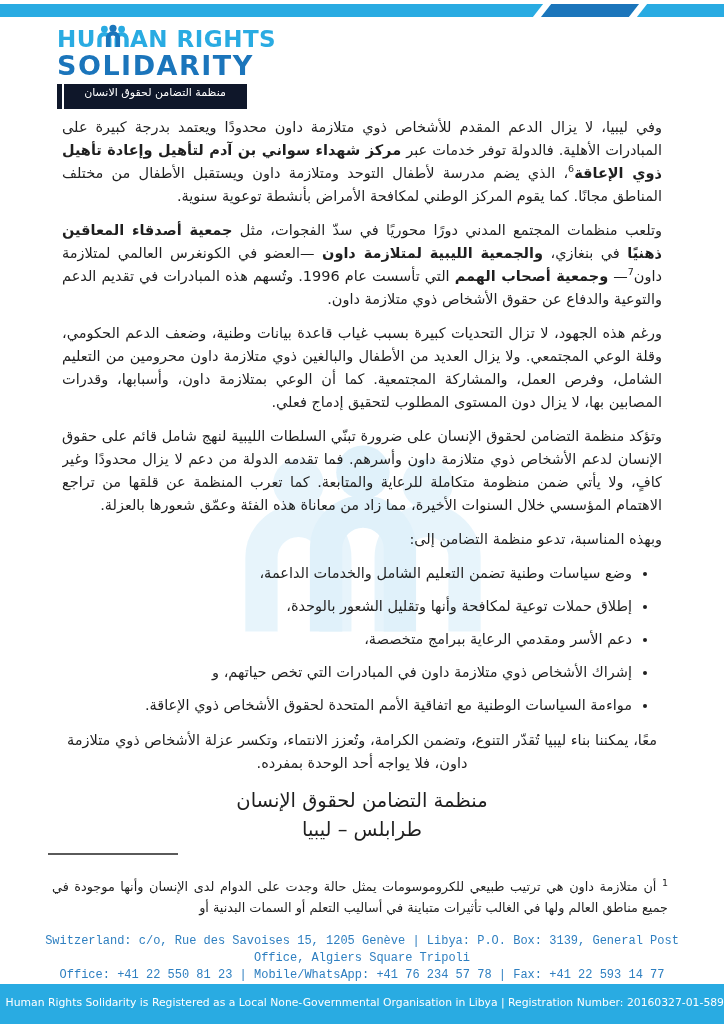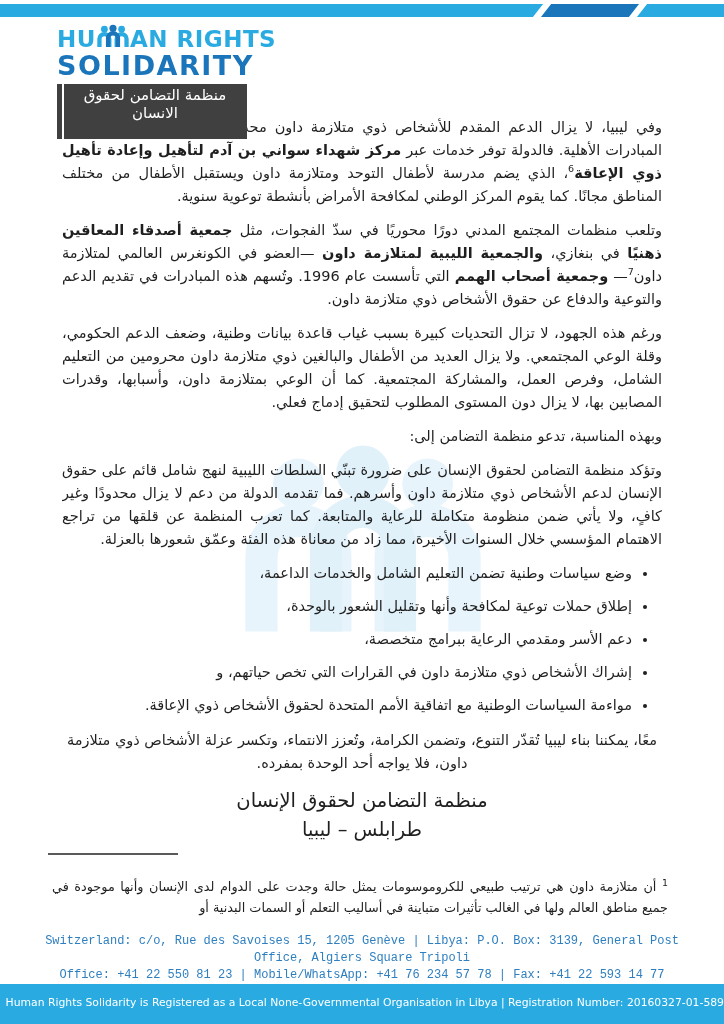--- a/index.html
+++ b/index.html
@@ -11,22 +11,22 @@
   .topbar{position:absolute;top:4px;left:0;width:724px;height:13px;background:#29ABE2;overflow:hidden;}
   .topbar .dark-seg{position:absolute;top:-4px;bottom:-4px;left:546px;width:88px;background:#1B75BB;transform:skewX(-38deg);}
   .topbar .slash{position:absolute;top:-4px;bottom:-4px;width:8px;background:#fff;transform:skewX(-38deg);}
   .topbar .slash.s1{left:538px;}
   .topbar .slash.s2{left:634px;}
   
   .logo{position:absolute;top:24px;left:57px;z-index:2;}
   .logo-line1{display:flex;align-items:flex-end;font-weight:bold;font-size:23px;letter-spacing:.5px;color:#29ABE2;line-height:1;}
   .logo-line1 .mfig{margin:0 1px -1px 1px;}
   .logo-line2{font-weight:bold;font-size:27px;letter-spacing:1.5px;color:#1B75BB;line-height:1.05;margin-top:1px;}
-  .logo-banner{position:relative;margin-top:4px;background:#404040;color:#fff;font-size:15px;
-    text-align:center;padding:2px 8px 17px 14px;direction:rtl;width:168px;}
+  .logo-banner{position:relative;margin-top:4px;background:#0f172a;color:#fff;font-size:11px;
+    text-align:center;padding:2px 8px 10px 14px;direction:rtl;width:168px;}
   .logo-banner::before{content:"";position:absolute;left:5px;top:0;bottom:0;width:2px;background:#fff;}
   
   .watermark{position:absolute;left:243px;top:420px;z-index:0;opacity:.55;}
   
   .content{
     position:absolute;left:62px;right:62px;top:116px;bottom:175px;z-index:1;
     direction:rtl;font-size:14.5px;line-height:23px;text-align:justify;overflow:hidden;
   }
   .content p{margin:0 0 11px 0;}
   .b{font-weight:bold;}
@@ -87,27 +87,27 @@
       <path d="M32,44 V28 A8,8 0 0 1 48,28 V44" fill="none" stroke="#D4ECF9" stroke-width="7"></path>
       <circle cx="26" cy="9.5" r="5.8" fill="#C7E6F7"></circle>
       <path d="M18,44 V26 A8,8 0 0 1 34,26 V44" fill="none" stroke="#C7E6F7" stroke-width="7"></path>
     </svg>
   </div>
 
   <div class="content">
     <p><span>وفي ليبيا، لا يزال الدعم المقدم للأشخاص ذوي متلازمة داون محدودًا ويعتمد بدرجة كبيرة على المبادرات الأهلية. فالدولة توفر خدمات عبر </span><span class="b">مركز شهداء سواني بن آدم لتأهيل وإعادة تأهيل ذوي الإعاقة</span><sup>6</sup><span>، الذي يضم مدرسة لأطفال التوحد ومتلازمة داون ويستقبل الأطفال من مختلف المناطق مجانًا. كما يقوم المركز الوطني لمكافحة الأمراض بأنشطة توعوية سنوية.</span></p>
     <p><span>وتلعب منظمات المجتمع المدني دورًا محوريًا في سدّ الفجوات، مثل </span><span class="b">جمعية أصدقاء المعاقين ذهنيًا</span><span> في بنغازي، </span><span class="b">والجمعية الليبية لمتلازمة داون</span><span> —العضو في الكونغرس العالمي لمتلازمة داون</span><sup>7</sup><span>— </span><span class="b">وجمعية أصحاب الهمم</span><span> التي تأسست عام 1996. وتُسهم هذه المبادرات في تقديم الدعم والتوعية والدفاع عن حقوق الأشخاص ذوي متلازمة داون.</span></p>
     <p><span>ورغم هذه الجهود، لا تزال التحديات كبيرة بسبب غياب قاعدة بيانات وطنية، وضعف الدعم الحكومي، وقلة الوعي المجتمعي. ولا يزال العديد من الأطفال والبالغين ذوي متلازمة داون محرومين من التعليم الشامل، وفرص العمل، والمشاركة المجتمعية. كما أن الوعي بمتلازمة داون، وأسبابها، وقدرات المصابين بها، لا يزال دون المستوى المطلوب لتحقيق إدماج فعلي.</span></p>
+    <p><span>وتؤكد منظمة التضامن لحقوق الإنسان على ضرورة تبنّي السلطات الليبية لنهج شامل قائم على حقوق الإنسان لدعم الأشخاص ذوي متلازمة داون وأسرهم. فما تقدمه الدولة من دعم لا يزال محدودًا وغير كافٍ، ولا يأتي ضمن منظومة متكاملة للرعاية والمتابعة. كما تعرب المنظمة عن قلقها من تراجع الاهتمام المؤسسي خلال السنوات الأخيرة، مما زاد من معاناة هذه الفئة وعمّق شعورها بالعزلة.</span></p>
     <p>وبهذه المناسبة، تدعو منظمة التضامن إلى:</p>
-    <p><span>وتؤكد منظمة التضامن لحقوق الإنسان على ضرورة تبنّي السلطات الليبية لنهج شامل قائم على حقوق الإنسان لدعم الأشخاص ذوي متلازمة داون وأسرهم. فما تقدمه الدولة من دعم لا يزال محدودًا وغير كافٍ، ولا يأتي ضمن منظومة متكاملة للرعاية والمتابعة. كما تعرب المنظمة عن قلقها من تراجع الاهتمام المؤسسي خلال السنوات الأخيرة، مما زاد من معاناة هذه الفئة وعمّق شعورها بالعزلة.</span></p>
     <ul class="calls">
       <li>وضع سياسات وطنية تضمن التعليم الشامل والخدمات الداعمة،</li>
       <li>إطلاق حملات توعية لمكافحة وأنها وتقليل الشعور بالوحدة،</li>
       <li>دعم الأسر ومقدمي الرعاية ببرامج متخصصة،</li>
-      <li>إشراك الأشخاص ذوي متلازمة داون في القرارات التي تخص حياتهم، و</li>
+      <li>إشراك الأشخاص ذوي متلازمة داون في المبادرات التي تخص حياتهم، و</li>
       <li>مواءمة السياسات الوطنية مع اتفاقية الأمم المتحدة لحقوق الأشخاص ذوي الإعاقة.</li>
     </ul>
     <p class="closing">معًا، يمكننا بناء ليبيا تُقدّر التنوع، وتضمن الكرامة، وتُعزز الانتماء، وتكسر عزلة الأشخاص ذوي متلازمة داون، فلا يواجه أحد الوحدة بمفرده.</p>
     <div class="signature">
       <div class="sig-org">منظمة التضامن لحقوق الإنسان</div>
       <div class="sig-city">طرابلس – ليبيا</div>
       <div class="sig-date">21 مارس 2026</div>
     </div>
   </div>
 

